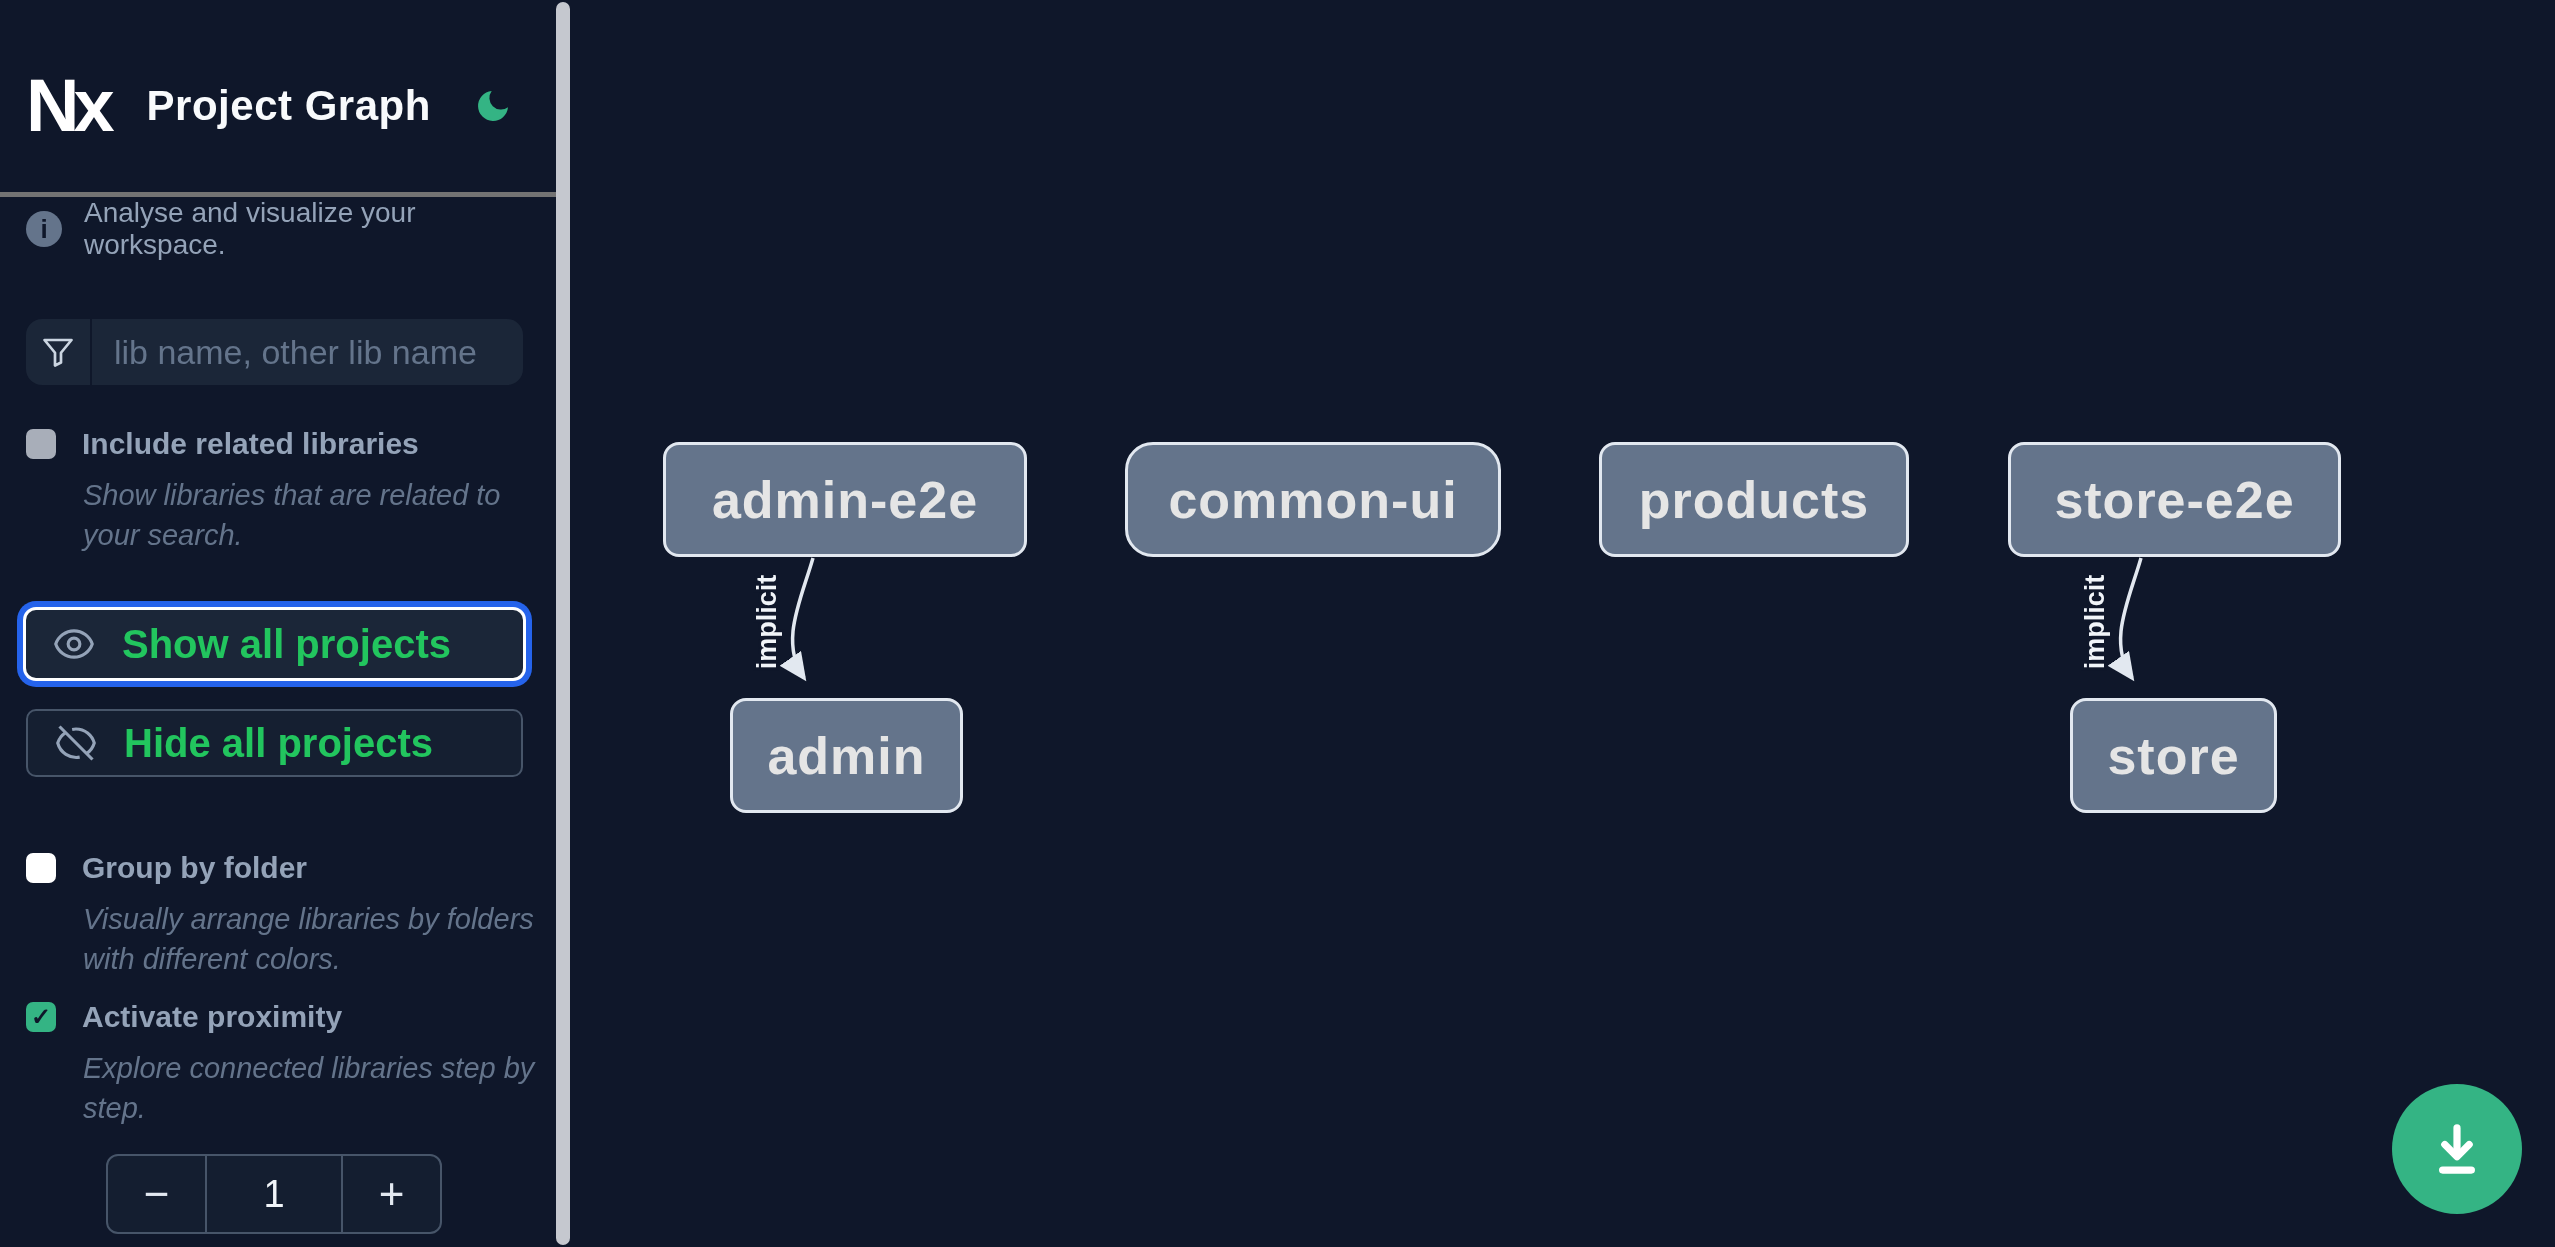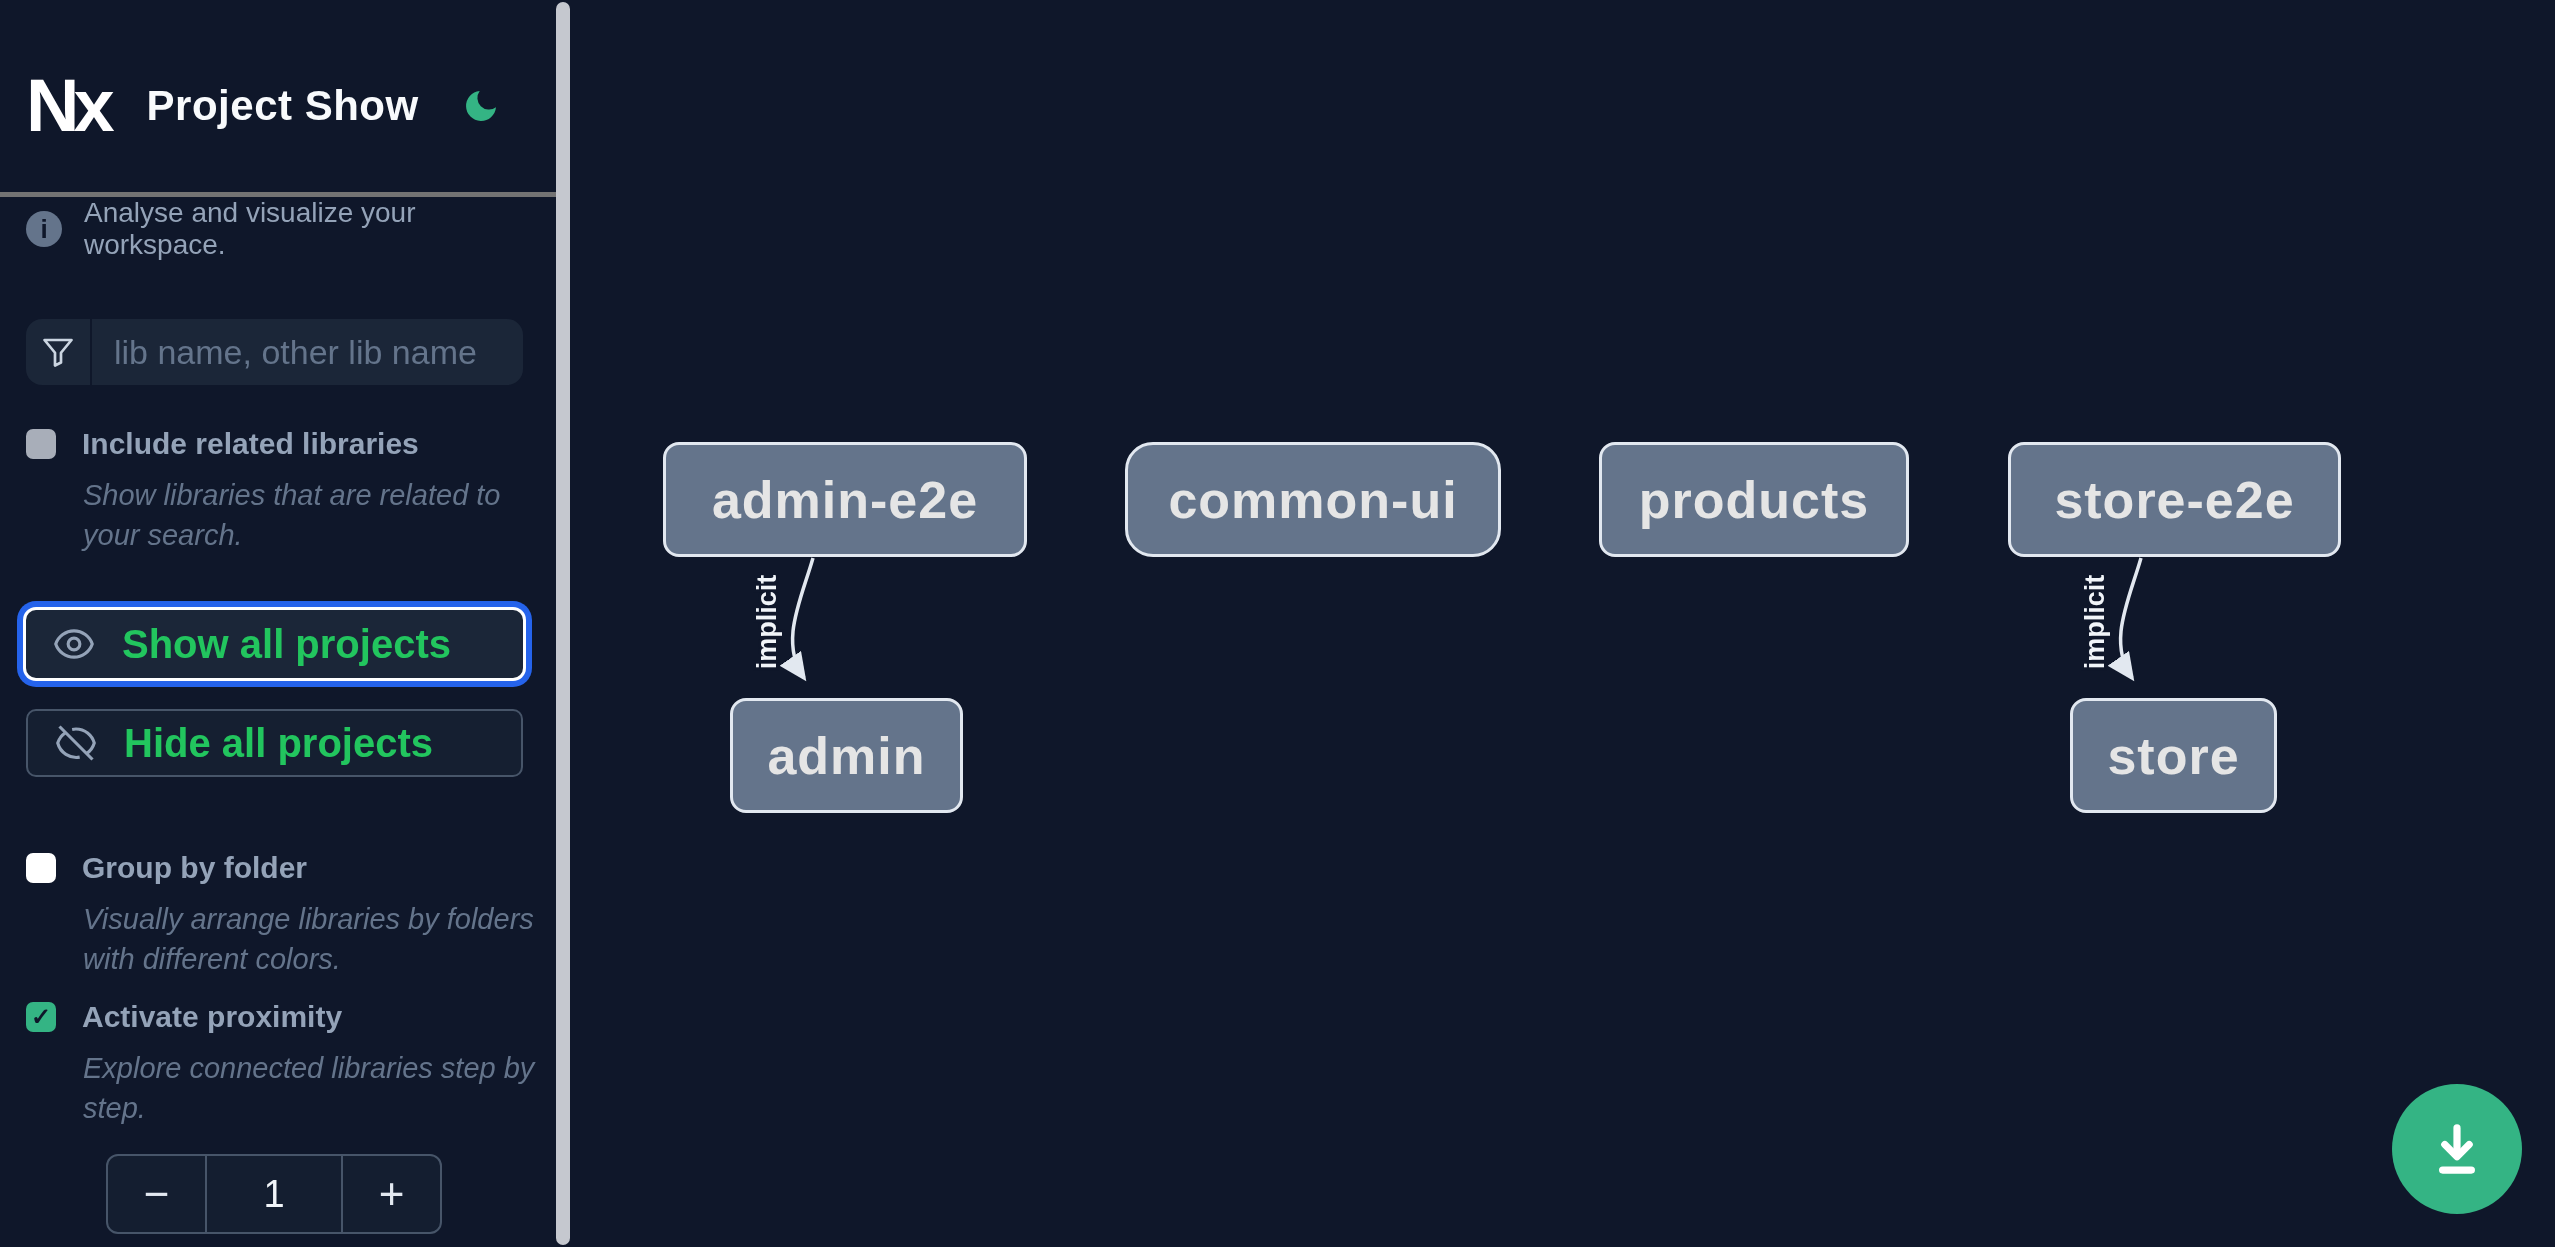--- a/index.html
+++ b/index.html
@@ -81,21 +81,21 @@
 </style>
 </head>
 <body>
 
 <div class="stage">
 
   <div class="sidebar">
 
     <div class="sidebar-header">
       <div class="nx-logo">Nx</div>
-      <div class="app-title">Project Show</div>
+      <div class="app-title">Project Graph</div>
       <svg class="moon" viewBox="0 0 24 24">
         <path d="M21 12.79A9 9 0 1 1 11.21 3 7 7 0 0 0 21 12.79z" fill="#34b484"></path>
       </svg>
     </div>
 
     <div class="info-row">
       <span class="info-icon">i</span>
       <span class="info-text">Analyse and visualize your workspace.</span>
     </div>
 

